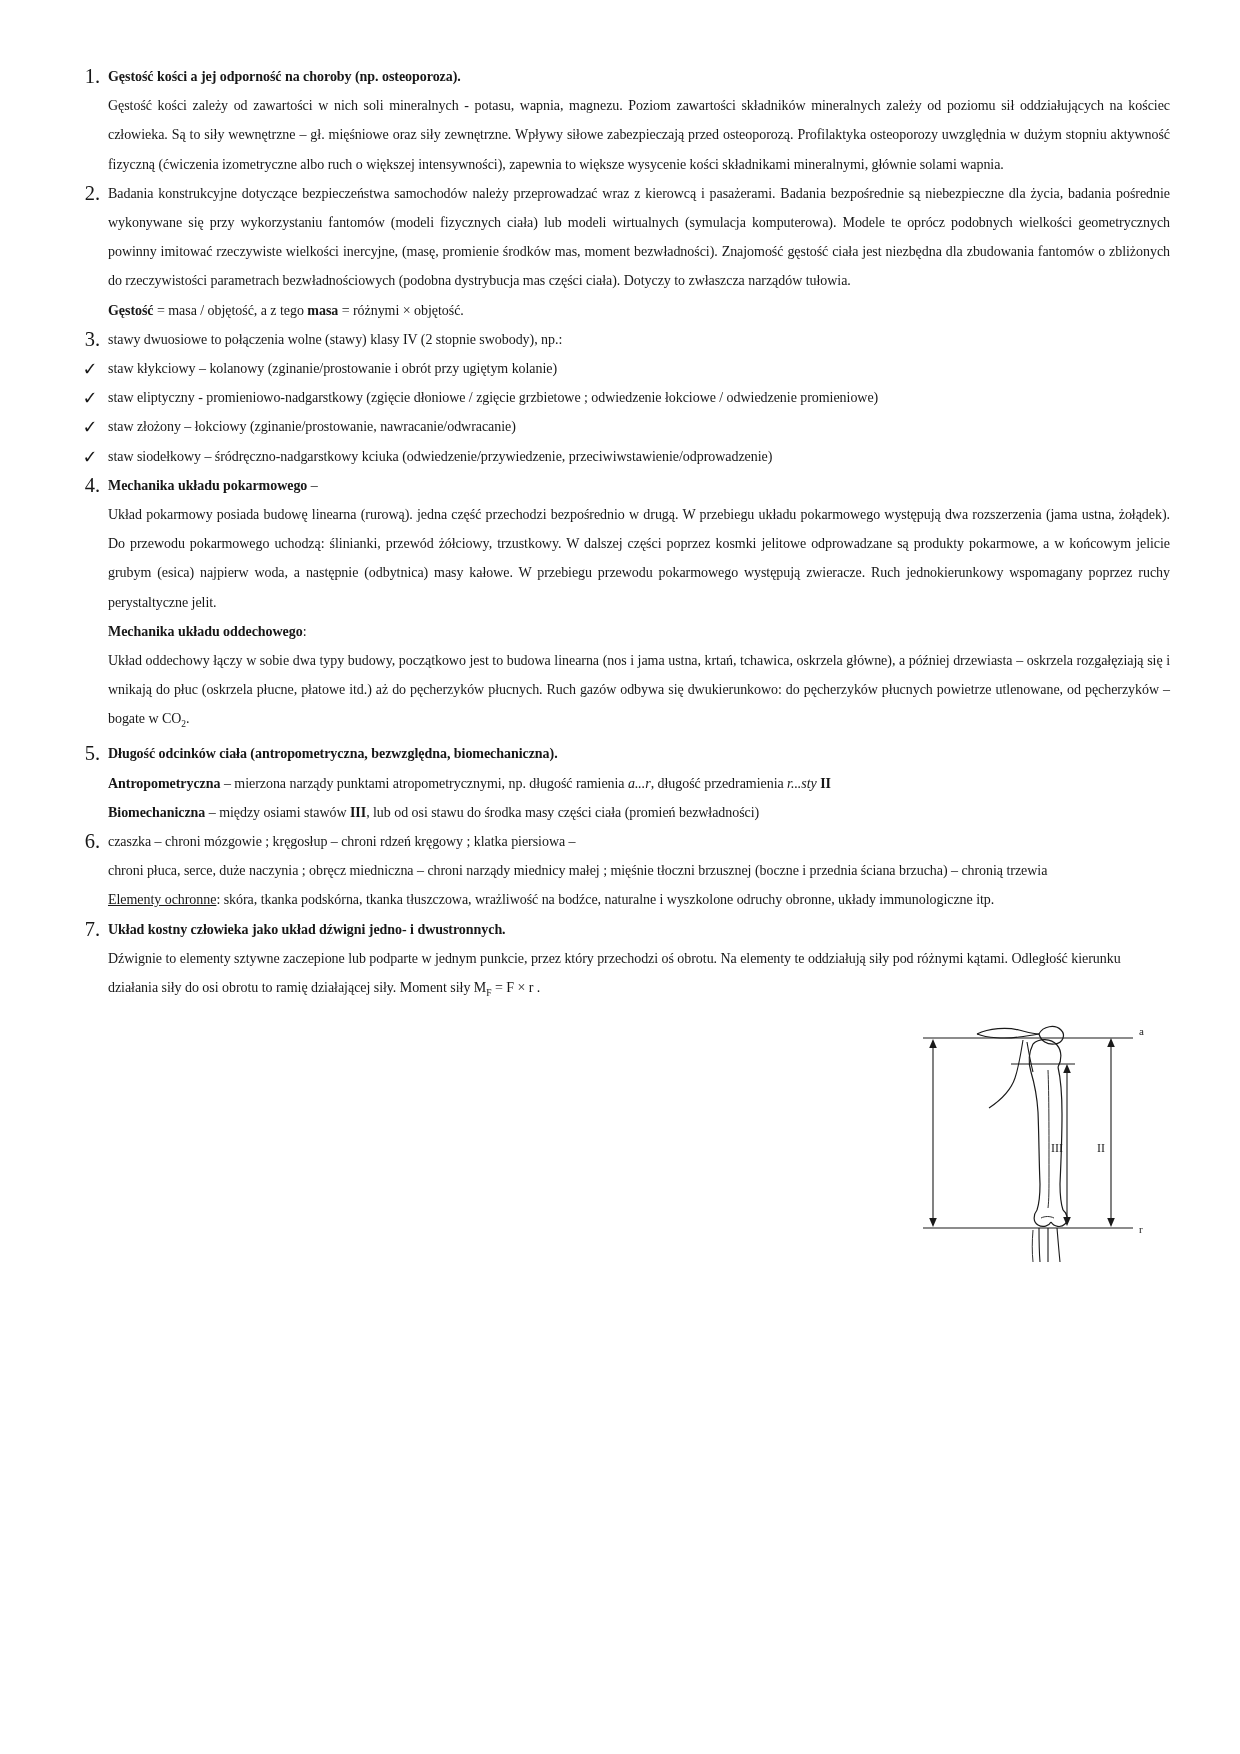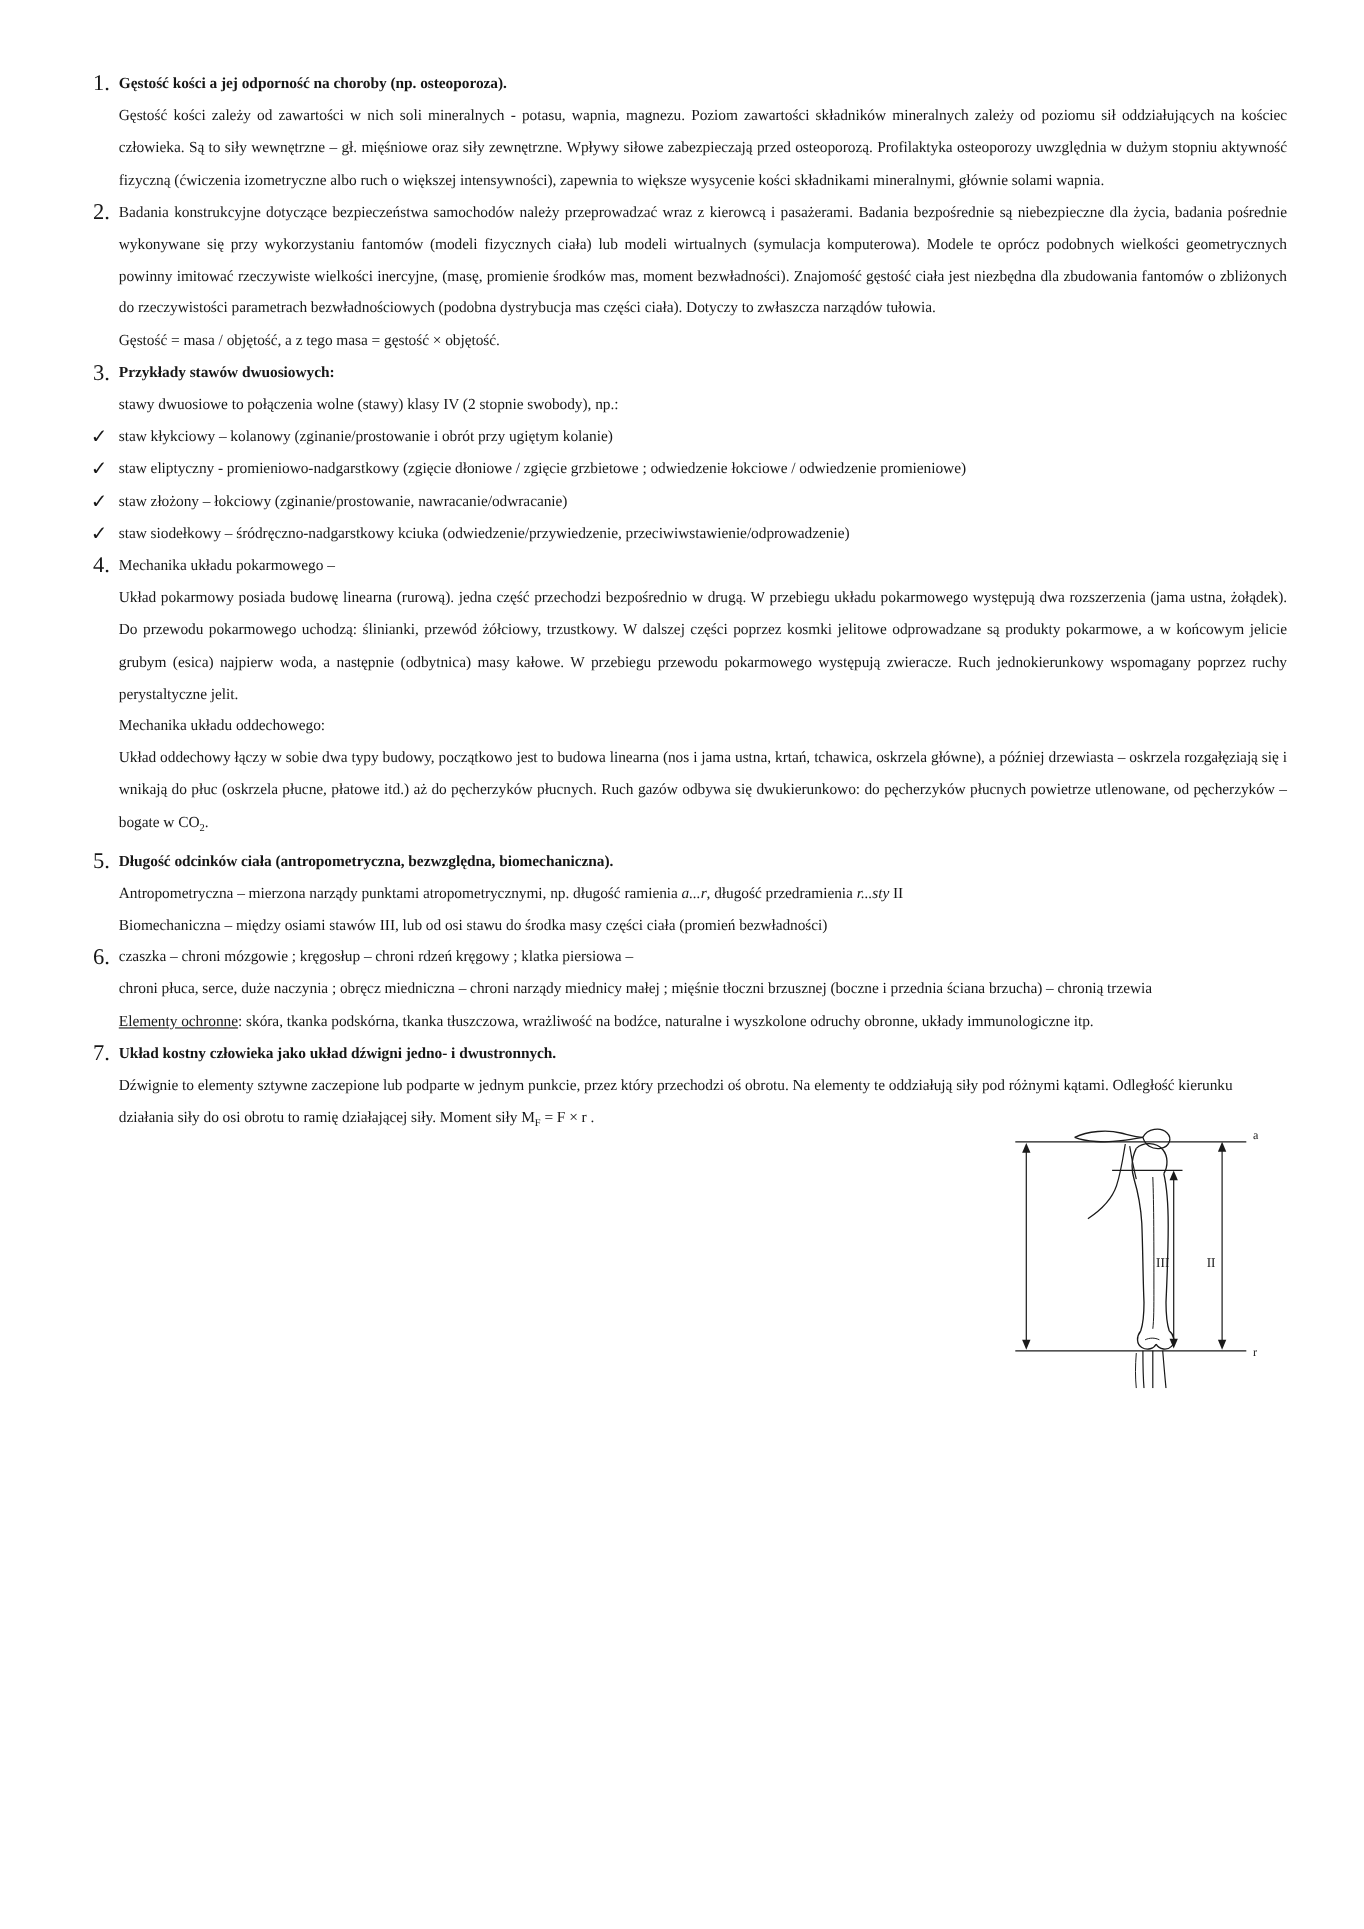--- a/index.html
+++ b/index.html
@@ -54,21 +54,21 @@
     font-size: 14px;
     line-height: 29.2px;
     text-align: justify;
     letter-spacing: -0.05px;
   }
   p.l.nj { text-align: left; }
   .hd {
     font-weight: bold;
     text-align: left;
   }
-  b { font-weight: normal; }
+  b { font-weight: bold; }
   i { font-style: italic; }
   u { }
 
   
   .check-item {
     display: flex;
     align-items: flex-start;
   }
   .check {
     width: 30px;
@@ -167,28 +167,27 @@
       <div class="body-col">
         <p class="l hd">Gęstość kości a jej odporność na choroby (np. osteoporoza).</p>
         <p class="l">Gęstość kości zależy od zawartości w nich soli mineralnych - potasu, wapnia, magnezu. Poziom zawartości składników mineralnych zależy od poziomu sił oddziałujących na kościec człowieka. Są to siły wewnętrzne – gł. mięśniowe oraz siły zewnętrzne. Wpływy siłowe zabezpieczają przed osteoporozą. Profilaktyka osteoporozy uwzględnia w dużym stopniu aktywność fizyczną (ćwiczenia izometryczne albo ruch o większej intensywności), zapewnia to większe wysycenie kości składnikami mineralnymi, głównie solami wapnia.</p>
       </div>
     </div>
 
     <div class="item">
       <div class="num">2.</div>
       <div class="body-col">
         <p class="l">Badania konstrukcyjne dotyczące bezpieczeństwa samochodów należy przeprowadzać wraz z kierowcą i pasażerami. Badania bezpośrednie są niebezpieczne dla życia, badania pośrednie wykonywane się przy wykorzystaniu fantomów (modeli fizycznych ciała) lub modeli wirtualnych (symulacja komputerowa). Modele te oprócz podobnych wielkości geometrycznych powinny imitować rzeczywiste wielkości inercyjne, (masę, promienie środków mas, moment bezwładności). Znajomość gęstość ciała jest niezbędna dla zbudowania fantomów o zbliżonych do rzeczywistości parametrach bezwładnościowych (podobna dystrybucja mas części ciała). Dotyczy to zwłaszcza narządów tułowia.</p>
-        <p class="l nj"><b>Gęstość</b><span> = masa / objętość, a z tego </span><b>masa</b><span> = gęstość × objętość.</span></p>
+        <p class="l nj"><b>Gęstość</b><span> = masa / objętość, a z tego </span><b>masa</b><span> = różnymi × objętość.</span></p>
       </div>
     </div>
 
     <div class="item">
       <div class="num">3.</div>
       <div class="body-col">
-        <p class="l hd">Przykłady stawów dwuosiowych:</p>
         <p class="l nj">stawy dwuosiowe to połączenia wolne (stawy) klasy IV (2 stopnie swobody), np.:</p>
       </div>
     </div>
     <div class="check-item">
       <div class="check">✓</div>
       <div class="body-col">
           <p class="l nj">staw kłykciowy – kolanowy (zginanie/prostowanie i obrót przy ugiętym kolanie)</p>
         </div>
     </div>
     <div class="check-item">

